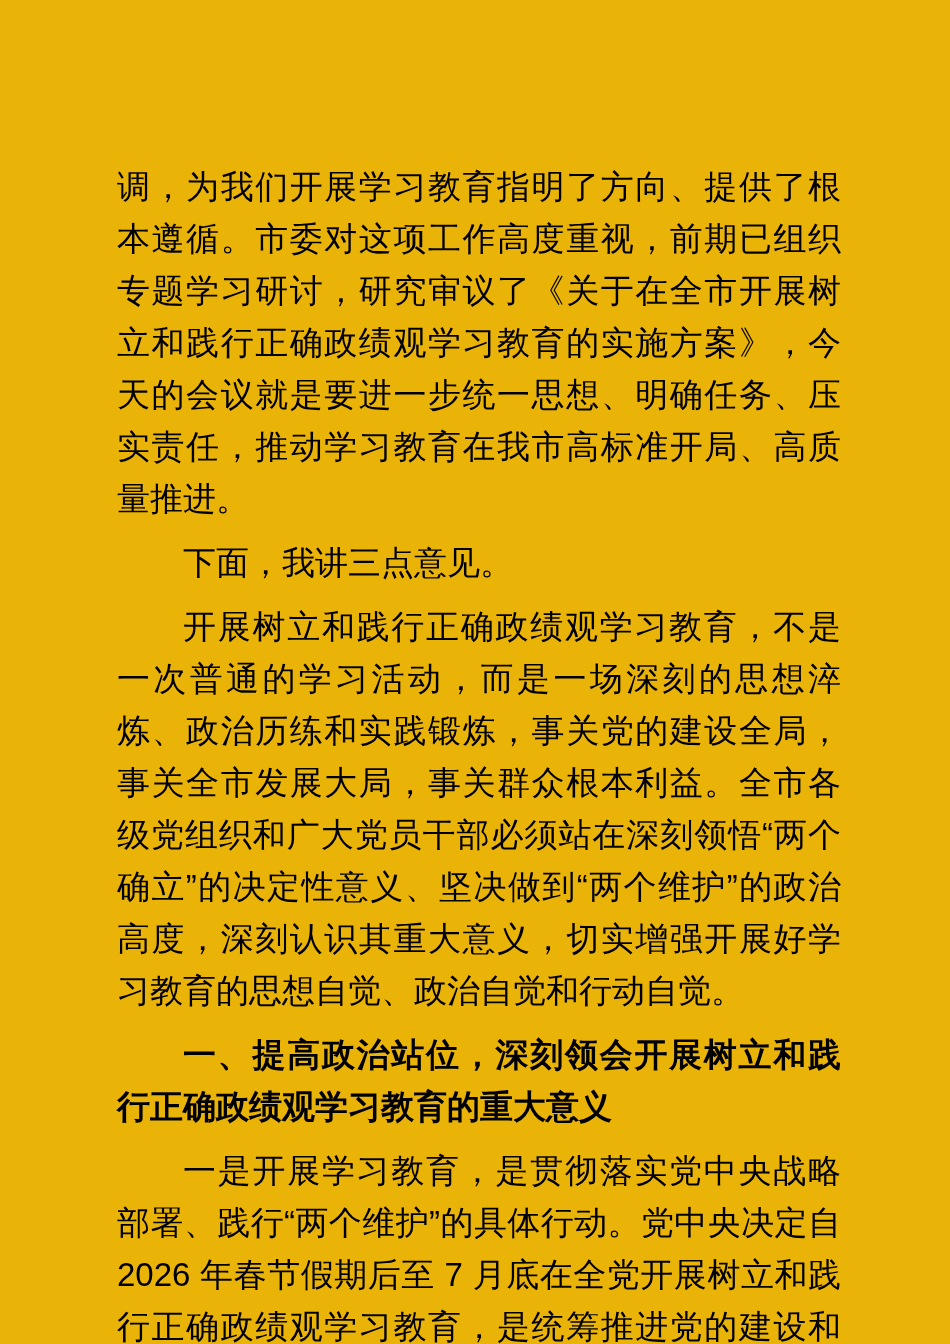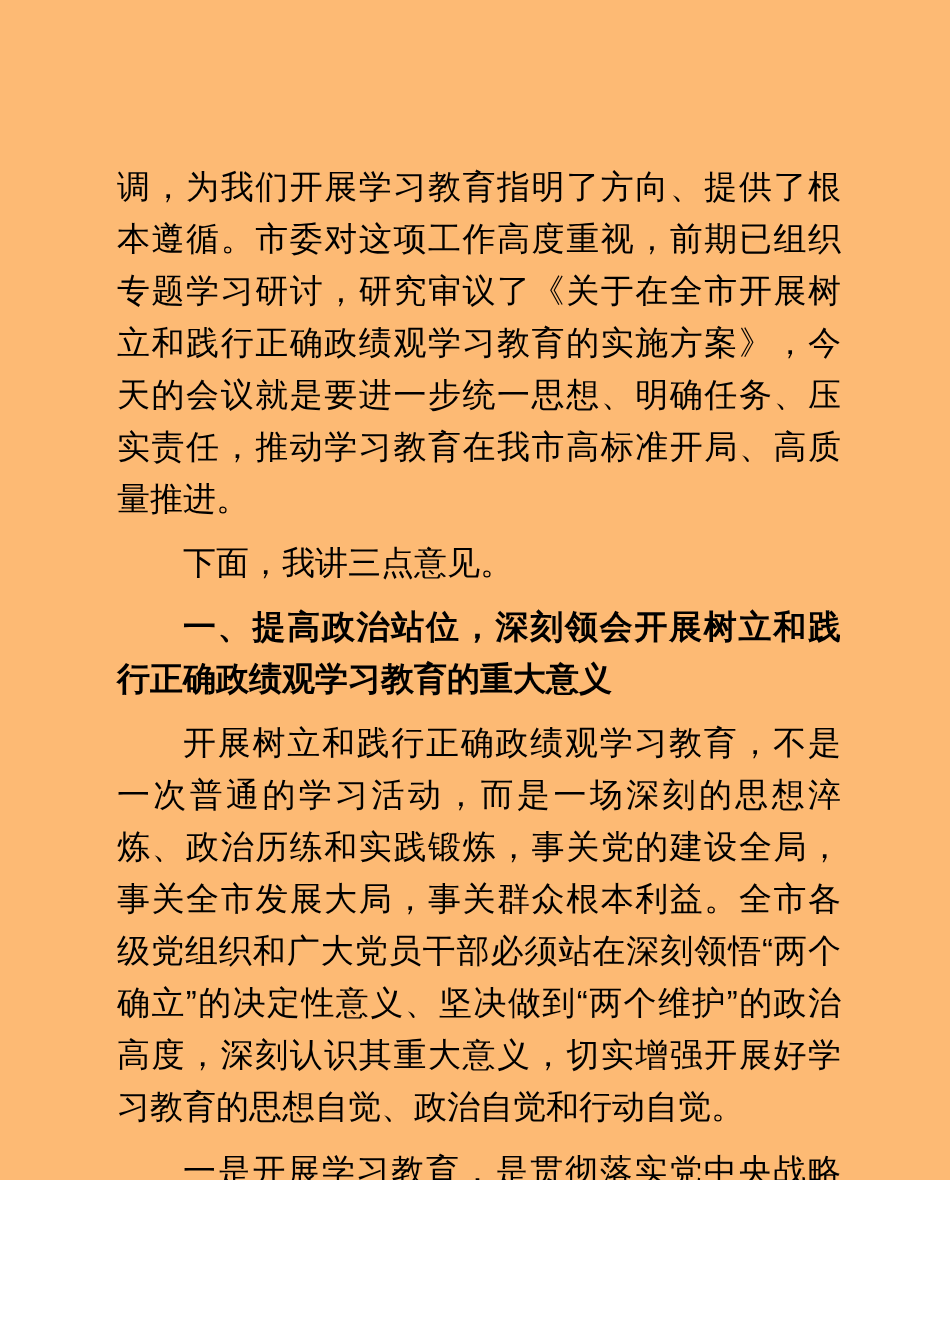--- a/index.html
+++ b/index.html
@@ -9,23 +9,23 @@
     background: #ffffff;
   }
   body {
     font-family: "Liberation Sans", "DejaVu Sans", sans-serif;
     color: #000000;
     -webkit-font-smoothing: antialiased;
   }
   .page {
     position: relative;
     width: 950px;
-    height: 1180px;
+    height: 1344px;
     margin: 0 auto;
-    background: #fdba74;
+    background: #eab308;
     overflow: hidden;
     box-sizing: border-box;
   }
   .text-column {
     position: absolute;
     left: 117px;
     top: 161px;
     width: 724px;
   }
   .para {
@@ -52,20 +52,20 @@
 </head>
 <body>
 
 <div class="page">
   <div class="text-column">
 
     <p class="para cont">调，为我们开展学习教育指明了方向、提供了根本遵循。市委对这项工作高度重视，前期已组织专题学习研讨，研究审议了《关于在全市开展树立和践行正确政绩观学习教育的实施方案》，今天的会议就是要进一步统一思想、明确任务、压实责任，推动学习教育在我市高标准开局、高质量推进。</p>
 
     <p class="para">下面，我讲三点意见。</p>
 
+    <p class="para">开展树立和践行正确政绩观学习教育，不是一次普通的学习活动，而是一场深刻的思想淬炼、政治历练和实践锻炼，事关党的建设全局，事关全市发展大局，事关群众根本利益。全市各级党组织和广大党员干部必须站在深刻领悟“两个确立”的决定性意义、坚决做到“两个维护”的政治高度，深刻认识其重大意义，切实增强开展好学习教育的思想自觉、政治自觉和行动自觉。</p>
+
     <p class="para heading">一、提高政治站位，深刻领会开展树立和践行正确政绩观学习教育的重大意义</p>
-
-    <p class="para">开展树立和践行正确政绩观学习教育，不是一次普通的学习活动，而是一场深刻的思想淬炼、政治历练和实践锻炼，事关党的建设全局，事关全市发展大局，事关群众根本利益。全市各级党组织和广大党员干部必须站在深刻领悟“两个确立”的决定性意义、坚决做到“两个维护”的政治高度，深刻认识其重大意义，切实增强开展好学习教育的思想自觉、政治自觉和行动自觉。</p>
 
     <p class="para">一是开展学习教育，是贯彻落实党中央战略部署、践行“两个维护”的具体行动。党中央决定自 2026 年春节假期后至 7 月底在全党开展树立和践行正确政绩观学习教育，是统筹推进党的建设和国家事业发展的重大决策。近期，中央党的建设工作领导小组、国家发展改革委党组、各省市委相继召开会</p>
 
   </div>
 </div>
 
 </body></html>

